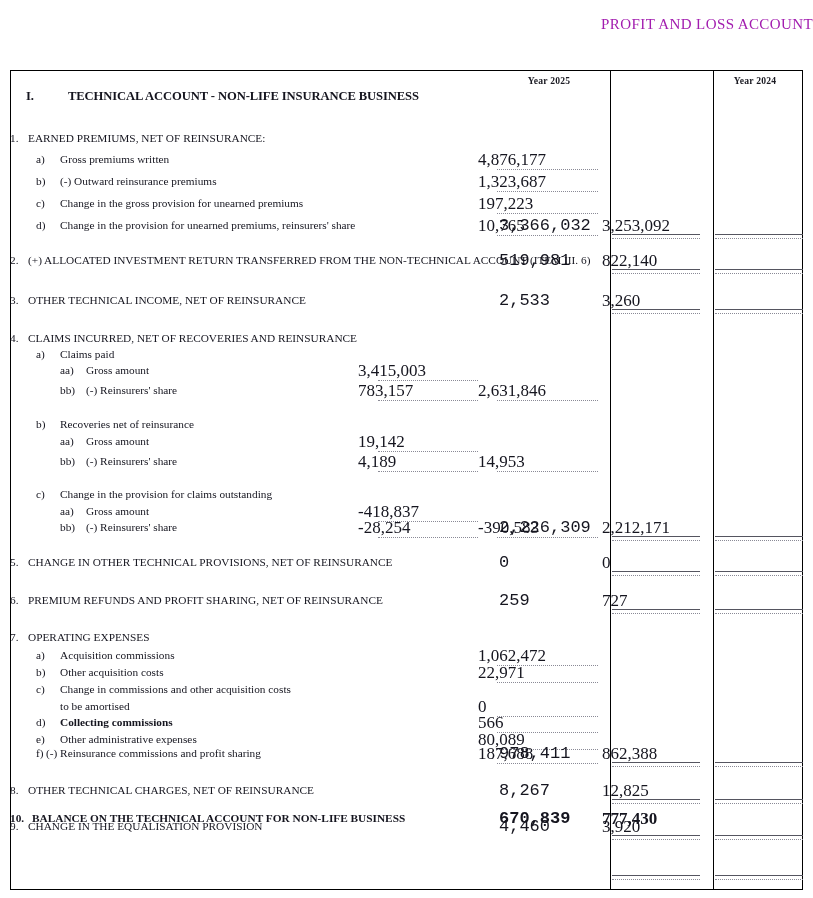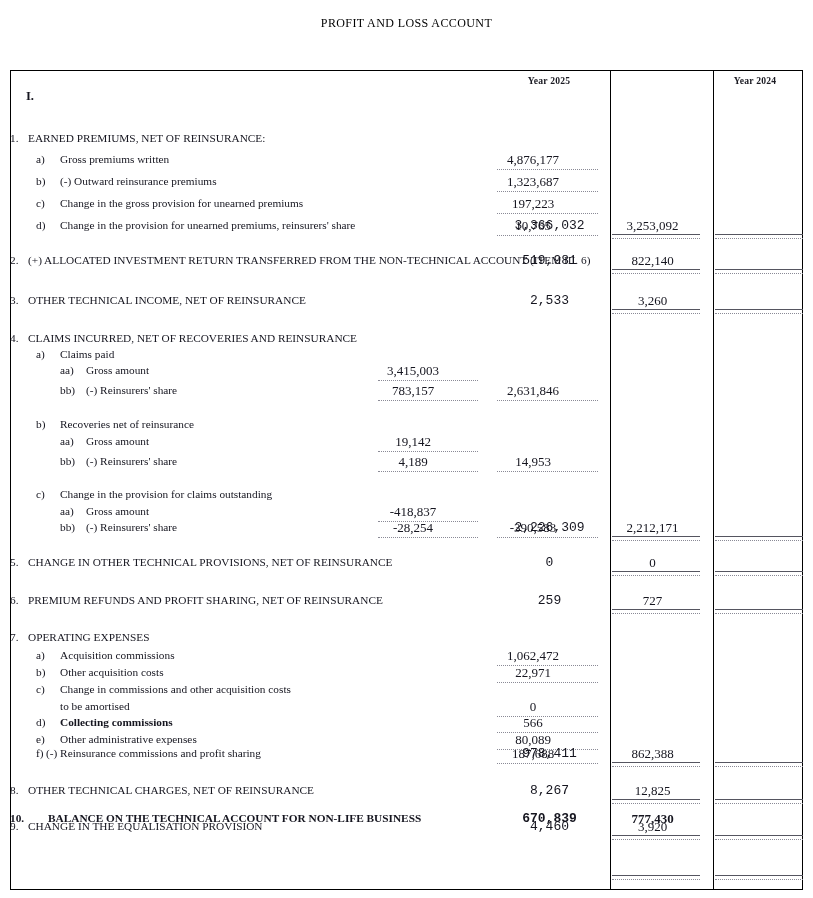--- a/index.html
+++ b/index.html
@@ -14,24 +14,24 @@
     font-family: "Liberation Serif", "DejaVu Serif", serif;
     color: #1a1a22;
     overflow: hidden;
   }
 
   .page-title {
     position: absolute;
     top: 16px;
     left: 0;
     width: 813px;
-    text-align: center;
-    font-size: 12px;
+    text-align: right;
+    font-size: 15px;
     letter-spacing: 0.4px;
-    color: #000000;
+    color: #a21caf;
   }
 
   
   .frame {
     position: absolute;
     left: 10px;
     top: 70px;
     width: 793px;
     height: 820px;
     border: 1.6px solid #000;
@@ -61,22 +61,22 @@
   }
   .lbl {
     position: absolute;
     white-space: nowrap;
     font-size: 11.3px;
     line-height: 17px;
     color: #15151f;
   }
   .num {
     position: absolute;
-    text-align: center;
-    font-size: 13px;
+    text-align: left;
+    font-size: 17px;
     line-height: 17px;
     color: #15151f;
     white-space: nowrap;
   }
   
   .col-inner  { left: 348px;  width: 120px; }  
   .col-outer  { left: 468px;  width: 120px; }  
   .col-y25    { left: 489px;  width: 110px; font-family: Liberation Mono, monospace; }  
   .col-y24    { left: 592px;  width: 110px; }  
 
@@ -124,20 +124,21 @@
   <div class="vline c2"></div>
 </div>
 
 <div class="sheet">
 
   <div class="yr" style="left:499px; top:74px; width:100px;">Year 2025</div>
   <div class="yr" style="left:707px; top:74px; width:96px;">Year 2024</div>
 
   <div class="row" style="top:88px;">
     <div class="lbl sec-roman" style="left:16px;">I.</div>
+    <div class="lbl sec-roman" style="left:58px;">TECHNICAL ACCOUNT - NON-LIFE INSURANCE BUSINESS</div>
   </div>
 
   <div class="row" style="top:130px;">
     <div class="lbl" style="left:0px;">1.</div>
     <div class="lbl" style="left:18px;">EARNED PREMIUMS, NET OF REINSURANCE:</div>
   </div>
 
   <div class="row" style="top:151px;">
     <div class="lbl" style="left:26px;">a)</div>
     <div class="lbl" style="left:50px;">Gross premiums written</div>
@@ -345,20 +346,20 @@
     <div class="lbl" style="left:0px;">9.</div>
     <div class="lbl" style="left:18px;">CHANGE IN THE EQUALISATION PROVISION</div>
     <div class="num col-y25">4,460</div>
     <div class="num col-y24">3,920</div>
   </div>
   <div class="rule double" style="left:612px; top:835px; width:88px;"></div>
   <div class="rule double" style="left:715px; top:835px; width:88px;"></div>
 
   <div class="row" style="top:810px;">
     <div class="lbl bold" style="left:0px;">10.</div>
-    <div class="lbl bold" style="left:22px;margin-left:16px;">BALANCE ON THE TECHNICAL ACCOUNT FOR NON-LIFE BUSINESS</div>
+    <div class="lbl bold" style="left:22px;">BALANCE ON THE TECHNICAL ACCOUNT FOR NON-LIFE BUSINESS</div>
     <div class="num col-y25 bold">670,839</div>
     <div class="num col-y24 bold">777,430</div>
   </div>
   <div class="rule double" style="left:612px; top:875px; width:88px;"></div>
   <div class="rule double" style="left:715px; top:875px; width:88px;"></div>
 
 </div>
 
 </body></html>

